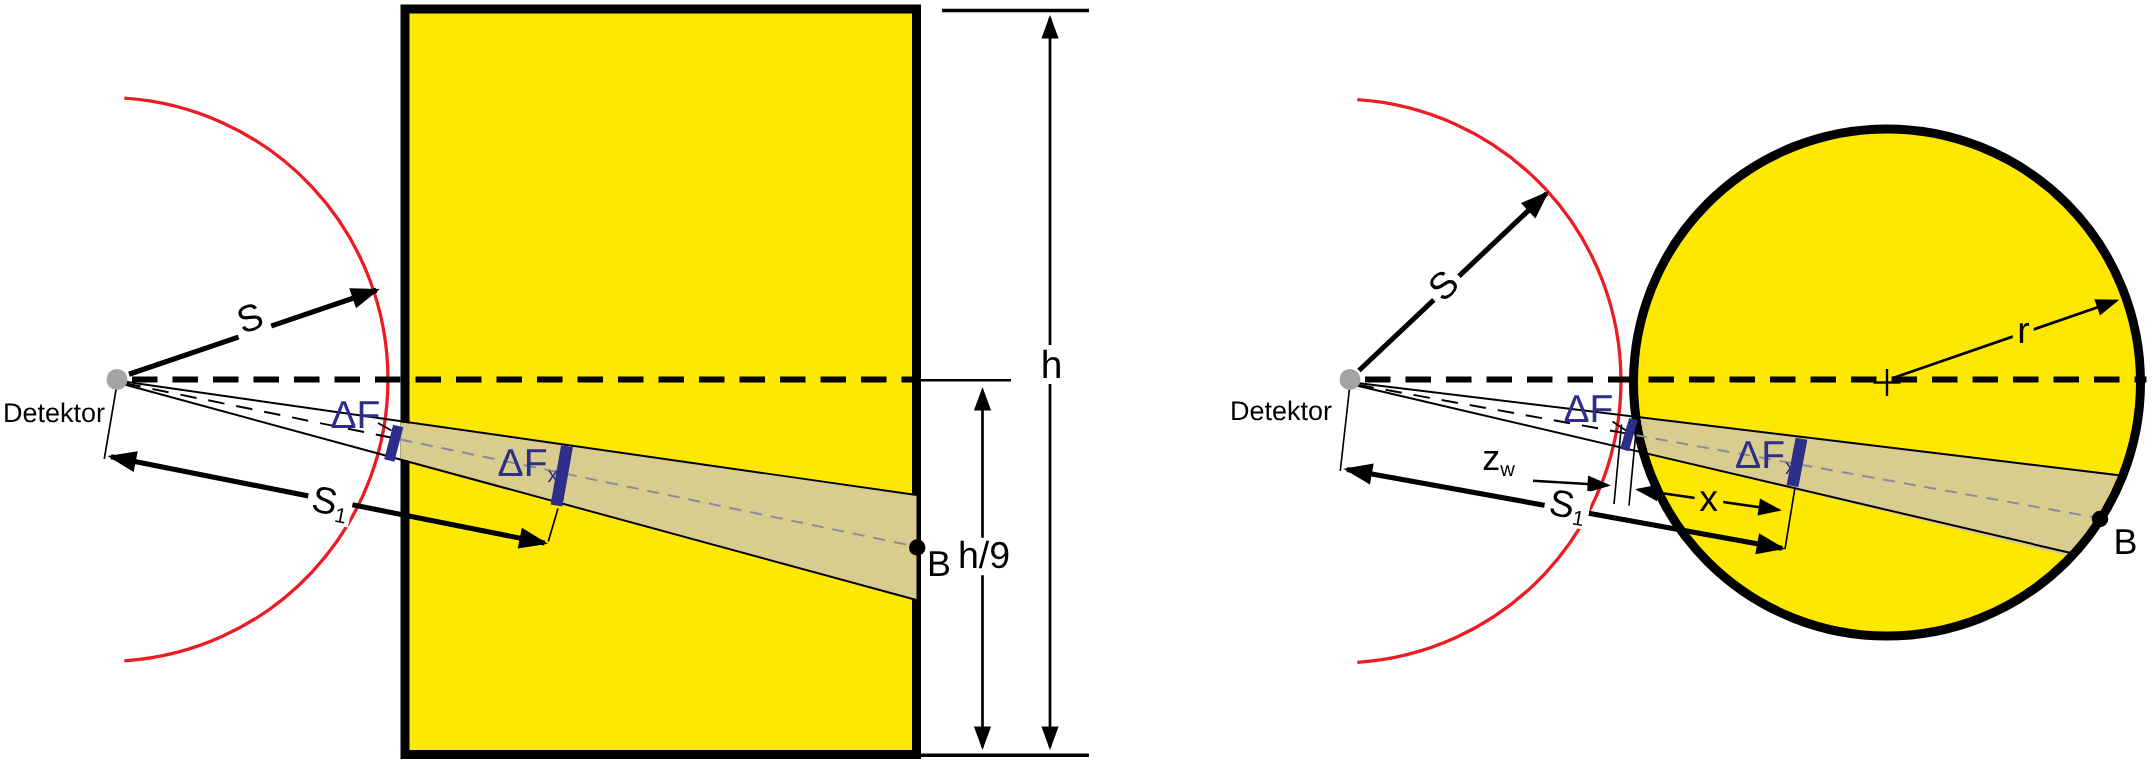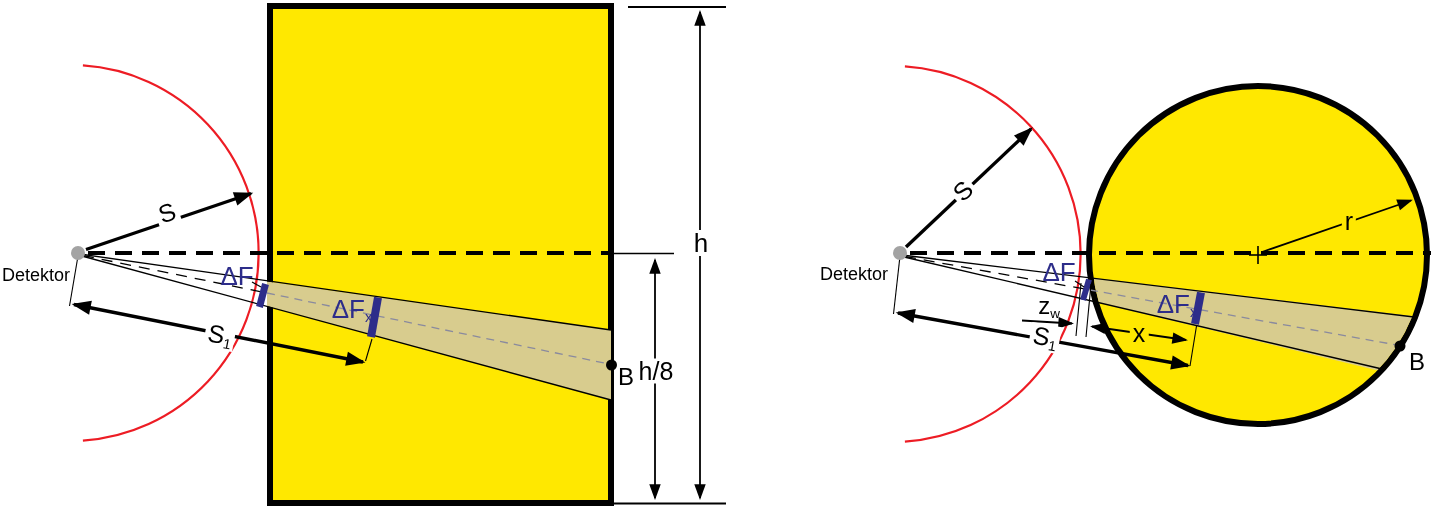--- a/index.html
+++ b/index.html
@@ -113,25 +113,25 @@
   </g>
 </svg>
 
 <span class="lbl det" style="left:2px;top:275px">Detektor</span>
 <span class="lbl bgw rot-s-l" style="left:167px;top:213px">S</span>
 <span class="lbl bgw rot-s1-l" style="left:220px;top:336px"><span>S</span><span class="sub">1</span></span>
 <span class="lbl navy" style="left:237px;top:276px">ΔF</span>
 <span class="lbl navy" style="left:352px;top:310px"><span>ΔF</span><span class="sub">x</span></span>
 <span class="lbl" style="left:626px;top:377px;font-size:24px">B</span>
 <span class="lbl bgw" style="left:701px;top:243px;font-size:26px">h</span>
-<span class="lbl bgw" style="left:656px;top:371px">h/8</span>
+<span class="lbl bgw" style="left:656px;top:371px">h/9</span>
 
 <span class="lbl det" style="left:820px;top:274px">Detektor</span>
 <span class="lbl bgw rot-s-r" style="left:963px;top:191px">S</span>
 <span class="lbl bgw rot-s1-r" style="left:1045px;top:338px"><span>S</span><span class="sub">1</span></span>
 <span class="lbl navy" style="left:1059px;top:272px">ΔF</span>
-<span class="lbl" style="left:1049px;top:307px;font-size:24px"><span>z</span><span class="sub">w</span></span>
+<span class="lbl" style="left:999px;top:307px;font-size:24px"><span>z</span><span class="sub">w</span></span>
 <span class="lbl bgy" style="left:1139px;top:333px">x</span>
 <span class="lbl navy" style="left:1177px;top:305px"><span>ΔF</span><span class="sub">x</span></span>
 <span class="lbl bgy" style="left:1349px;top:221px">r</span>
 <span class="lbl" style="left:1417px;top:362px;font-size:24px">B</span>
 
 </div>
 
 </body></html>

